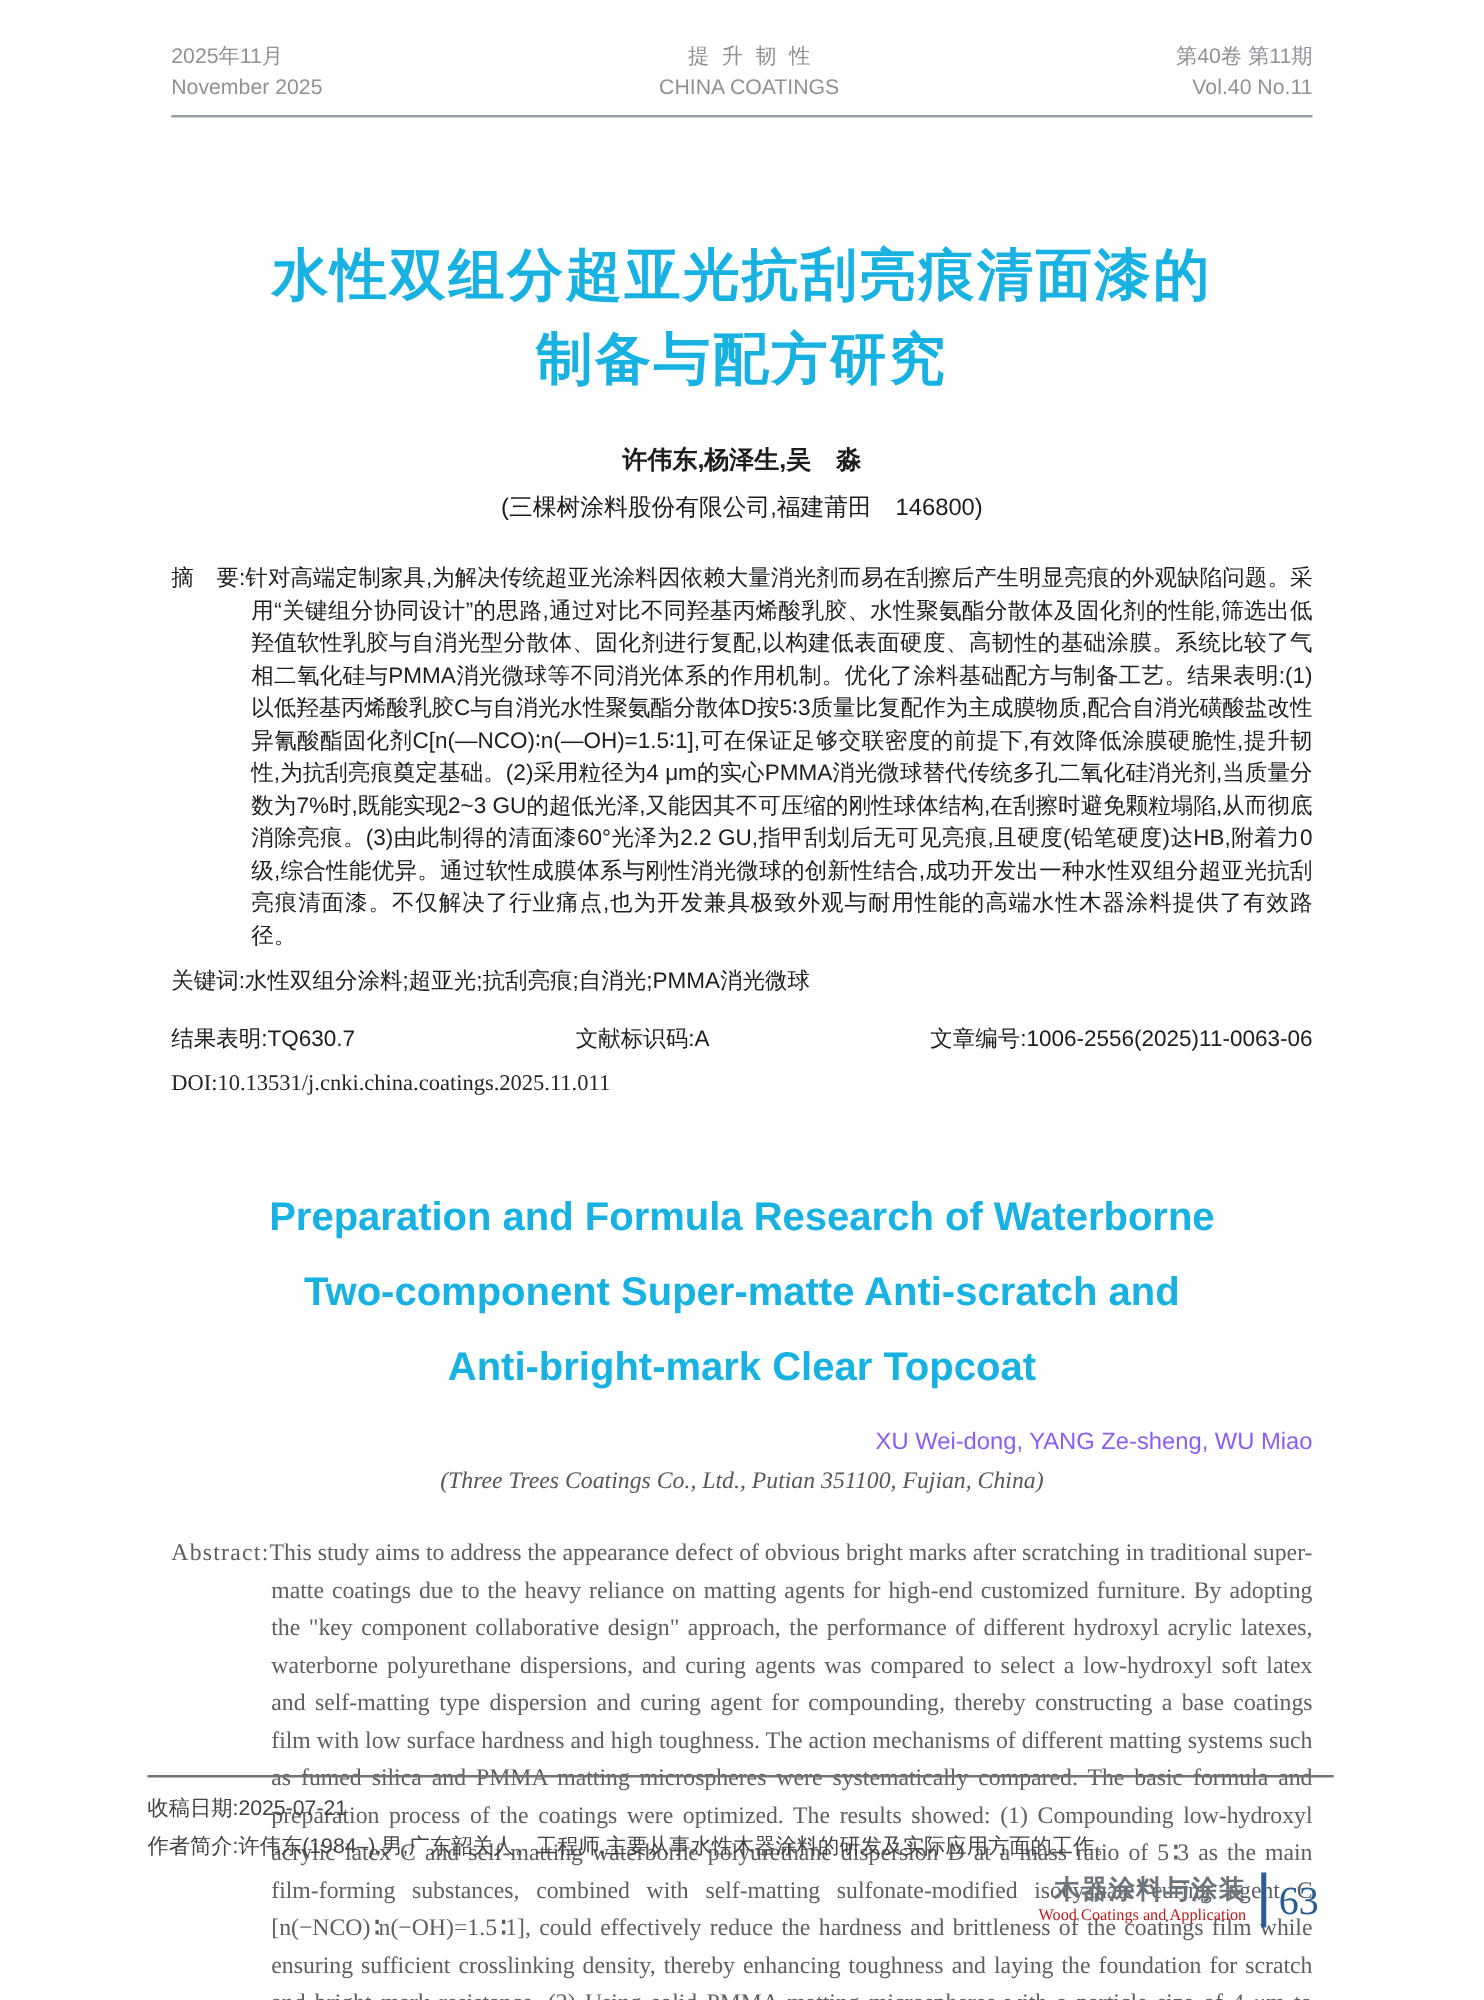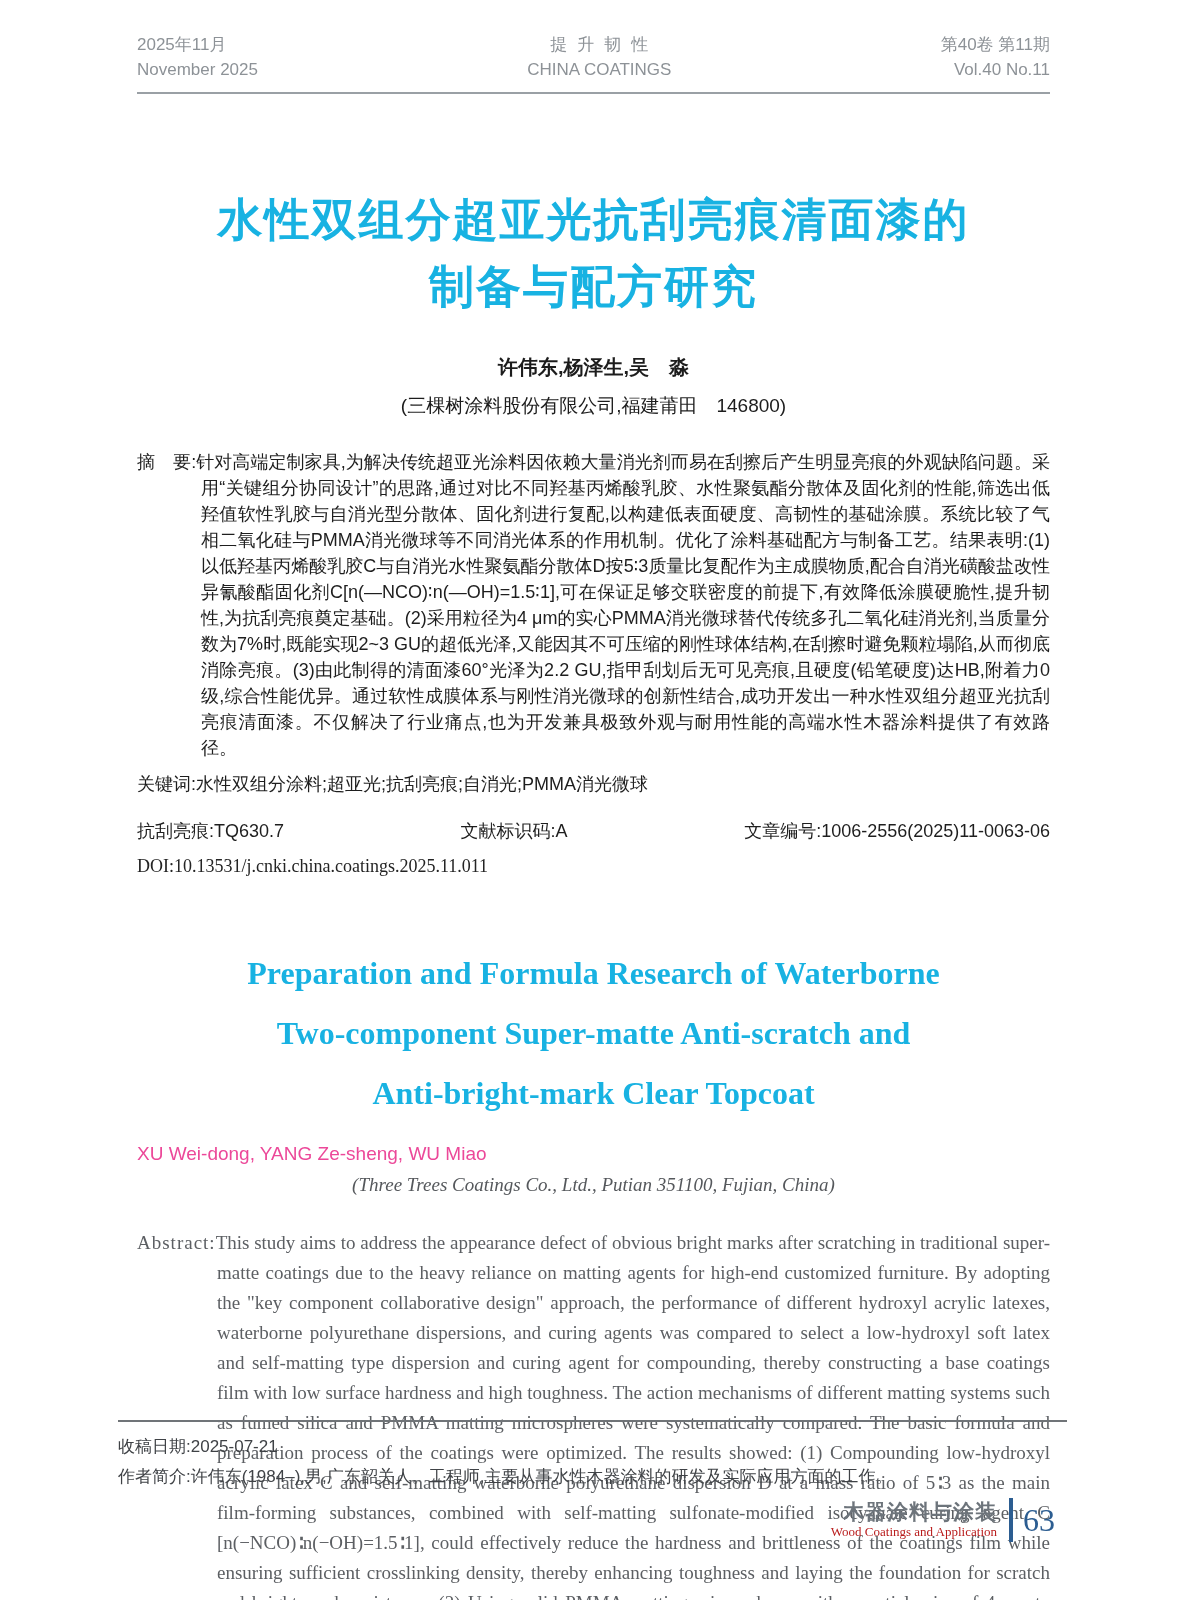--- a/index.html
+++ b/index.html
@@ -90,31 +90,31 @@
     margin-top: 13px;
     font-family: "Liberation Serif", "DejaVu Serif", serif;
     font-size: 18px;
     color: #242424;
   }
 
   
   .en-title {
     margin-top: 66px;
     text-align: center;
-    font-family: Liberation Serif, serif;
+    font-family: Liberation Sans, sans-serif;
     font-weight: bold;
     font-size: 32px;
     line-height: 60px;
     color: #18b2e2;
   }
   .en-authors {
     margin-top: 20px;
-    text-align: left;
-    font-size: 19px;
-    color: #ec4899;
+    text-align: right;
+    font-size: 19px;
+    color: #8b5cf6;
   }
   .en-affil {
     margin-top: 9px;
     text-align: center;
     font-family: "Liberation Serif", "DejaVu Serif", serif;
     font-style: italic;
     font-size: 19px;
     color: #55585c;
   }
 
@@ -209,21 +209,21 @@
     </h1>
 
     <div class="cn-authors">许伟东,杨泽生,吴　淼</div>
     <div class="cn-affil">(三棵树涂料股份有限公司,福建莆田　146800)</div>
 
     <p class="hang abstract-cn"><span class="hang-label">摘　要:</span><span>针对高端定制家具,为解决传统超亚光涂料因依赖大量消光剂而易在刮擦后产生明显亮痕的外观缺陷问题。采用“关键组分协同设计”的思路,通过对比不同羟基丙烯酸乳胶、水性聚氨酯分散体及固化剂的性能,筛选出低羟值软性乳胶与自消光型分散体、固化剂进行复配,以构建低表面硬度、高韧性的基础涂膜。系统比较了气相二氧化硅与PMMA消光微球等不同消光体系的作用机制。优化了涂料基础配方与制备工艺。结果表明:(1)以低羟基丙烯酸乳胶C与自消光水性聚氨酯分散体D按5∶3质量比复配作为主成膜物质,配合自消光磺酸盐改性异氰酸酯固化剂C[n(—NCO)∶n(—OH)=1.5∶1],可在保证足够交联密度的前提下,有效降低涂膜硬脆性,提升韧性,为抗刮亮痕奠定基础。(2)采用粒径为4 μm的实心PMMA消光微球替代传统多孔二氧化硅消光剂,当质量分数为7%时,既能实现2~3 GU的超低光泽,又能因其不可压缩的刚性球体结构,在刮擦时避免颗粒塌陷,从而彻底消除亮痕。(3)由此制得的清面漆60°光泽为2.2 GU,指甲刮划后无可见亮痕,且硬度(铅笔硬度)达HB,附着力0级,综合性能优异。通过软性成膜体系与刚性消光微球的创新性结合,成功开发出一种水性双组分超亚光抗刮亮痕清面漆。不仅解决了行业痛点,也为开发兼具极致外观与耐用性能的高端水性木器涂料提供了有效路径。</span></p>
 
     <p class="hang keywords-cn"><span class="hang-label">关键词:</span><span>水性双组分涂料;超亚光;抗刮亮痕;自消光;PMMA消光微球</span></p>
 
     <div class="meta-row">
-      <span><span>抗刮亮痕:</span><span>TQ630.7</span></span>
+      <span><span>结果表明:</span><span>TQ630.7</span></span>
       <span><span>文献标识码:</span><span>A</span></span>
       <span><span>文章编号:</span><span>1006-2556(2025)11-0063-06</span></span>
     </div>
 
     <div class="doi-row">DOI:10.13531/j.cnki.china.coatings.2025.11.011</div>
 
     <h2 class="en-title">
       <div>Preparation and Formula Research of Waterborne</div>
       <div>Two-component Super-matte Anti-scratch and</div>
       <div>Anti-bright-mark Clear Topcoat</div>

